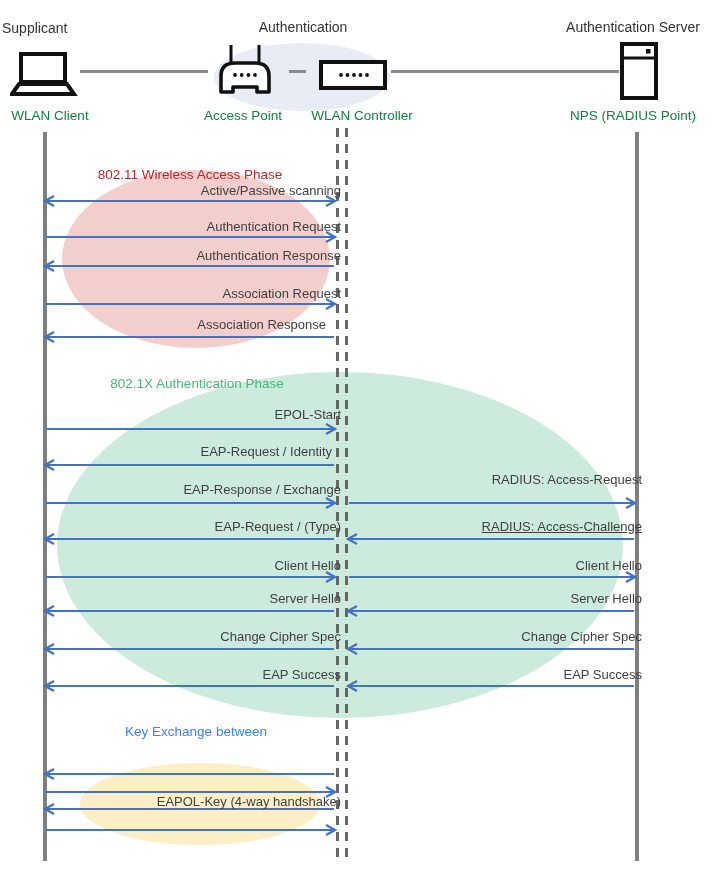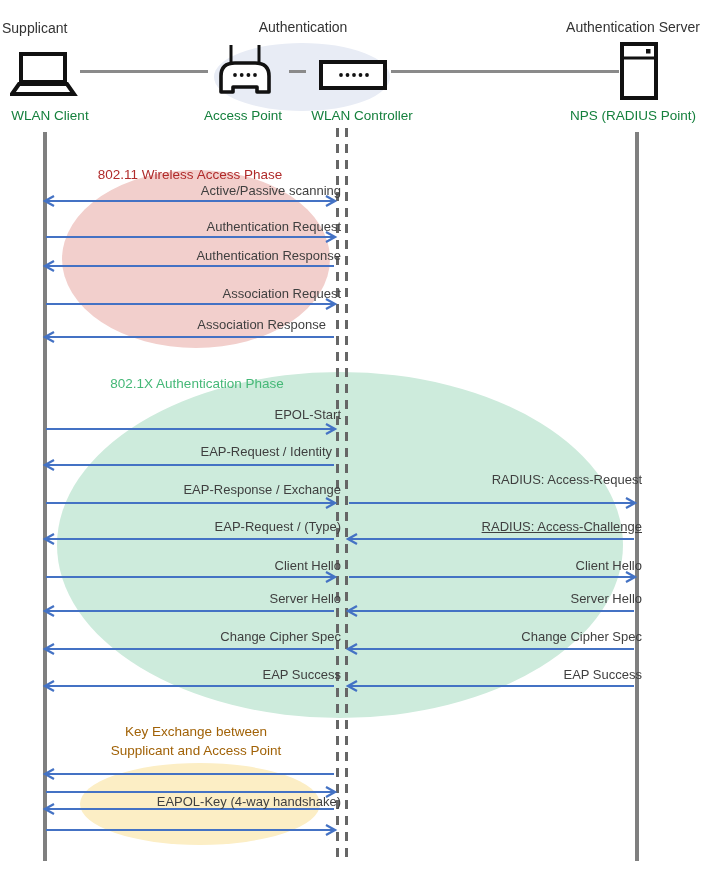--- a/index.html
+++ b/index.html
@@ -24,21 +24,21 @@
   }
   
   .phase-ellipse{border-radius:50%;}
   .ellipse-pink{background:#f2cfcc;}
   .ellipse-green{background:#cdebdc;}
   .ellipse-yellow{background:#fceec5;}
   
   .phase-title{font-size:13.5px;white-space:nowrap;}
   .title-red{color:#b02b2b;margin-top:20px;}
   .title-green{color:#45b877;}
-  .title-orange{color:#a16207;line-height:19px;}
+  .title-orange{color:#3b82f6;line-height:19px;}
   
   #arrows-svg{position:absolute;left:0;top:0;}
   .msg-label{
     position:absolute;width:300px;text-align:right;
     font-size:13px;color:#3f3f3f;white-space:nowrap;
   }
 </style>
 </head>
 <body>
 
@@ -93,21 +93,20 @@
 
 <div class="abs lifeline" style="left:43px;top:132px;height:729px;"></div>
 <div class="abs lifeline-dashed" style="left:336px;top:128px;height:730px;"></div>
 <div class="abs lifeline-dashed" style="left:345px;top:128px;height:730px;"></div>
 <div class="abs lifeline" style="left:635px;top:132px;height:729px;"></div>
 
 <div class="abs phase-title title-red centered" style="left:190px;top:147px;">802.11 Wireless Access Phase</div>
 <div class="abs phase-title title-green centered" style="left:197px;top:376px;">802.1X Authentication Phase</div>
 <div class="abs phase-title title-orange centered" style="left:196px;top:722px;">
   <span>Key Exchange between</span><br>
-  <span>Supplicant and Access Point</span>
 </div>
 
 <svg id="arrows-svg" width="713" height="875">
   <defs>
     <marker id="head-right" markerUnits="userSpaceOnUse" markerWidth="14" markerHeight="14" refX="9" refY="6" orient="0">
       <path d="M1,1 L10,6 L1,11" fill="none" stroke="#4472c4" stroke-width="2.3"></path>
     </marker>
     <marker id="head-left" markerUnits="userSpaceOnUse" markerWidth="14" markerHeight="14" refX="4" refY="6" orient="0">
       <path d="M12,1 L3,6 L12,11" fill="none" stroke="#4472c4" stroke-width="2.3"></path>
     </marker>

